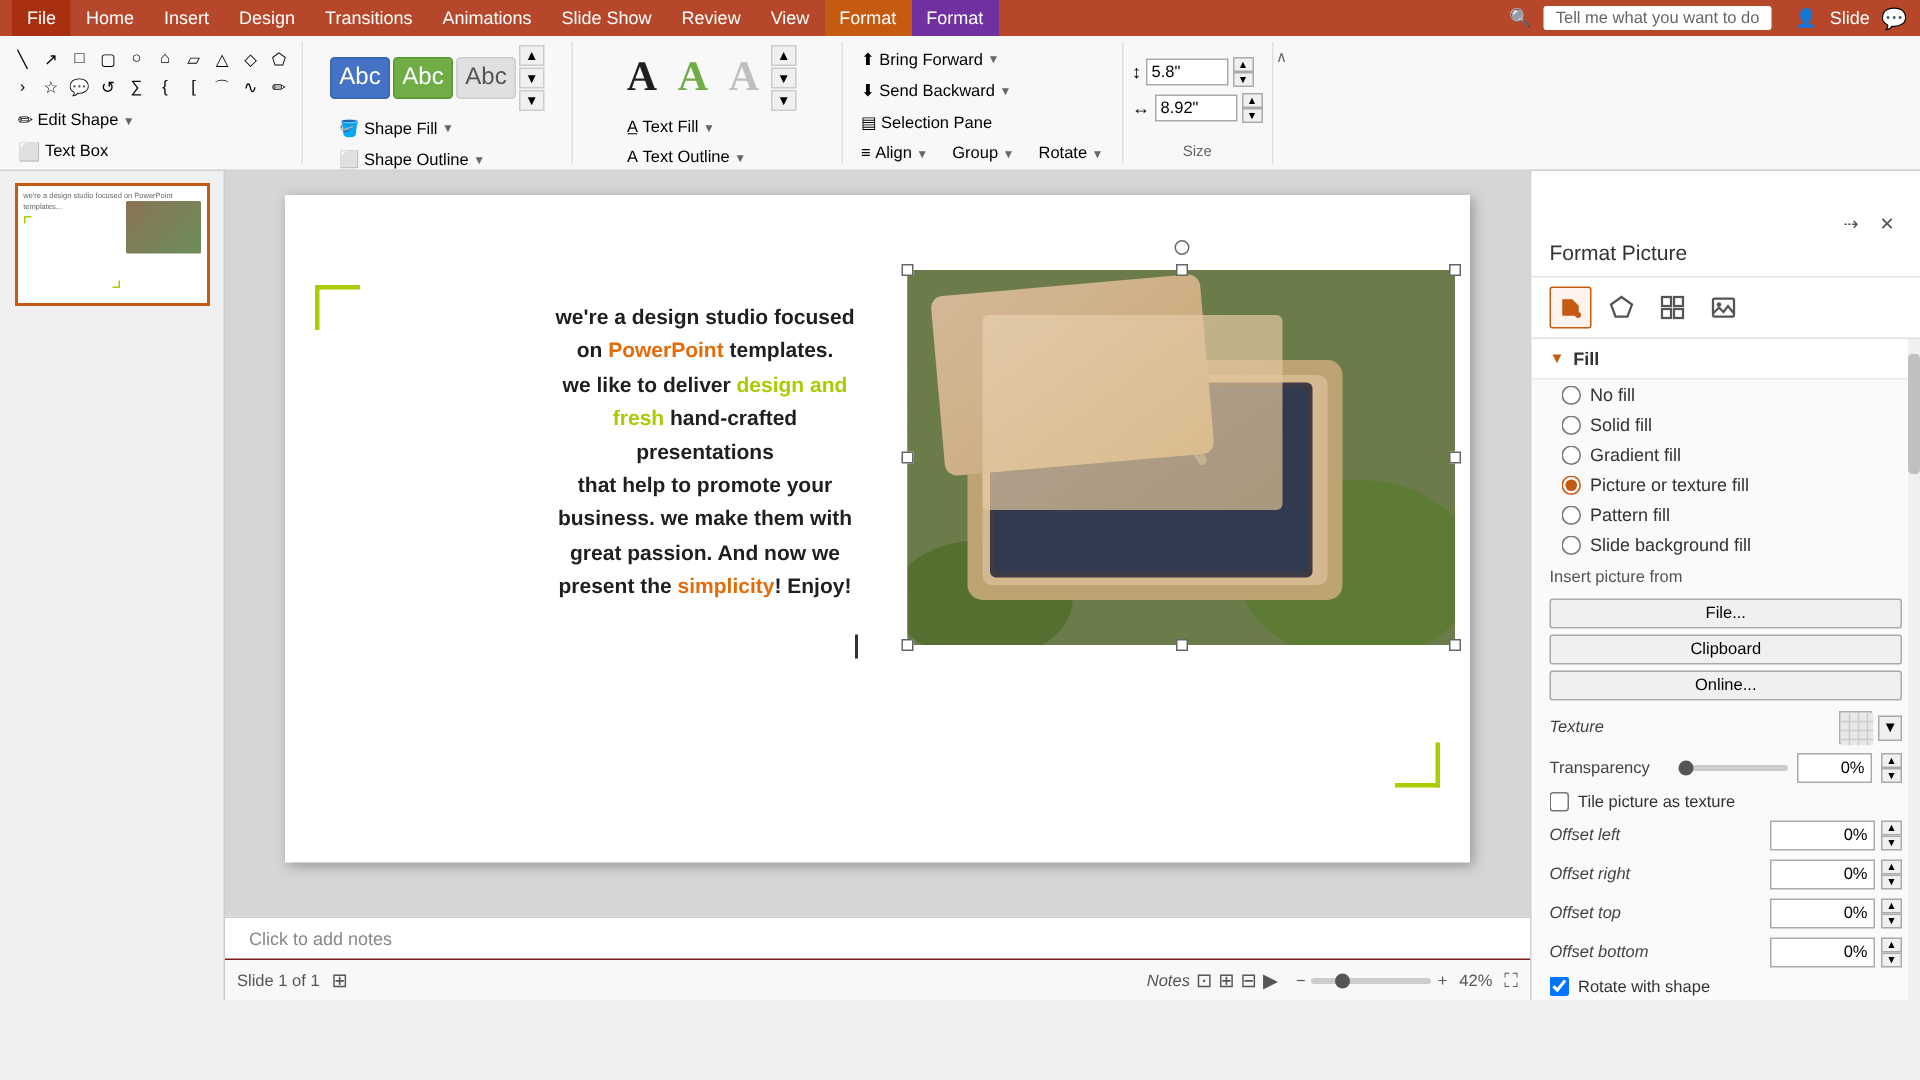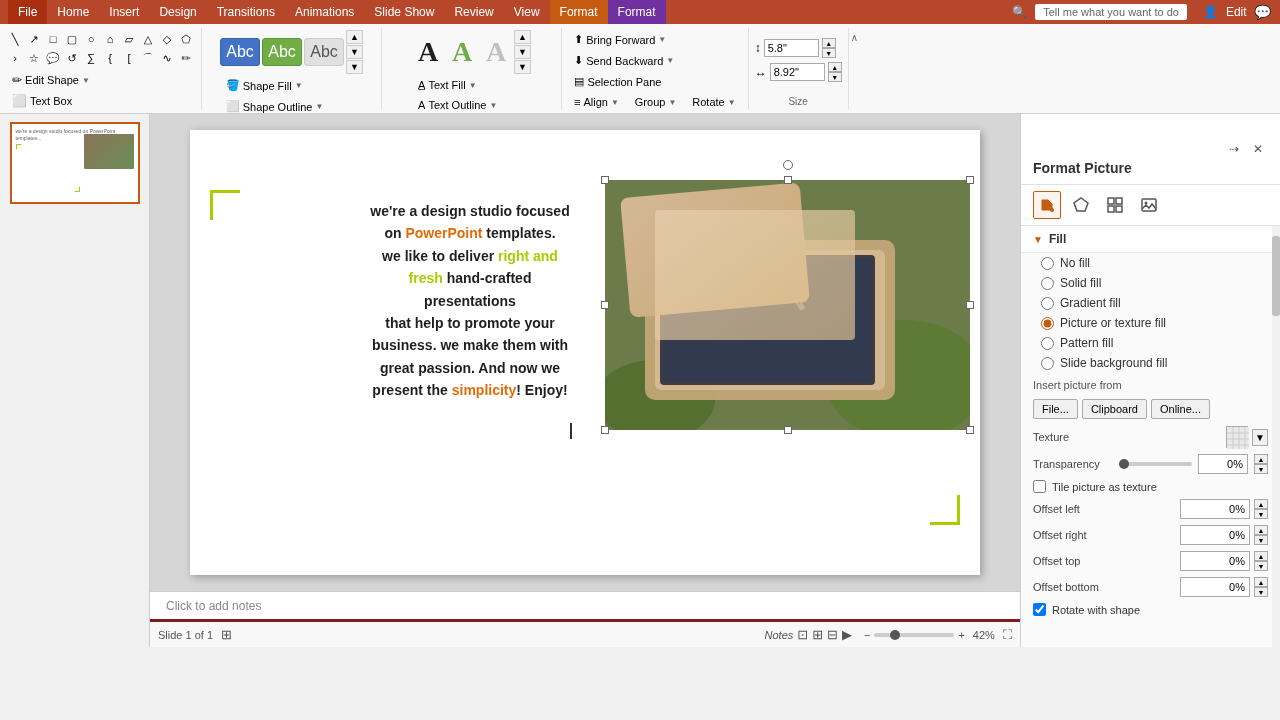--- a/index.html
+++ b/index.html
@@ -299,21 +299,21 @@
       display: flex;
       align-items: center;
       padding: 0 16px;
       font-size: 12px;
       color: #888;
     }
 
     
     .status-bar {
       background: #f8f8f8;
-      border-top: 3px solid #7f1d1d;
+      border-top: 1px solid #7f1d1d;
       height: 28px;
       display: flex;
       align-items: center;
       padding: 0 8px;
       font-size: 11px;
       color: #555;
     }
     .status-right {
       margin-left: auto;
       display: flex;
@@ -350,21 +350,21 @@
     .panel-header {
       display: flex;
       align-items: center;
       justify-content: space-between;
       padding: 8px 12px;
       border-bottom: 1px solid #e0e0e0;
       background: white;
     }
     .panel-title {
       font-size: 14px;
-      font-weight: 700;
+      font-weight: 400;
       color: #333;
       margin-top: 38px;
     }
     .panel-header-icons {
       display: flex;
       gap: 4px;
       align-items: center;
     }
     .panel-icon-btn {
       width: 20px;
@@ -450,20 +450,21 @@
     
     .sub-label {
       padding: 6px 12px 4px;
       font-size: 11px;
       color: #555;
     }
     .insert-buttons {
       display: flex;
       gap: 4px;
       padding: 4px 12px;
+      flex-direction: column;
     }
     .insert-btn {
       padding: 3px 8px;
       font-size: 11px;
       border: 1px solid #aaa;
       background: #f0f0f0;
       cursor: pointer;
       border-radius: 2px;
     }
 
@@ -471,20 +472,21 @@
     .prop-row {
       display: flex;
       align-items: center;
       padding: 3px 12px;
       gap: 4px;
     }
     .prop-label {
       font-size: 11px;
       color: #444;
       flex: 1;
+      font-style: italic;
     }
     .prop-input {
       width: 70px;
       height: 20px;
       border: 1px solid #aaa;
       padding: 1px 4px;
       font-size: 11px;
       text-align: right;
     }
     .prop-stepper {
@@ -605,21 +607,21 @@
   <div class="ribbon-tab">Animations</div>
   <div class="ribbon-tab">Slide Show</div>
   <div class="ribbon-tab">Review</div>
   <div class="ribbon-tab">View</div>
   <div class="ribbon-tab format-active">Format</div>
   <div class="ribbon-tab format-shape">Format</div>
   <div class="ribbon-right">
     <span style="font-size:12px;">🔍</span>
     <span style="background:white;color:#666;padding:2px 8px;border-radius:2px;cursor:text;font-size:11px;">Tell me what you want to do</span>
     <span style="margin-left:8px;">👤</span>
-    <span>Edit</span>
+    <span>Slide</span>
     <span style="font-size:14px;">💬</span>
   </div>
 </div>
 
 <div class="ribbon">
 
   <div class="ribbon-group" style="min-width:140px;">
     <div class="ribbon-group-content" style="flex-direction:column; align-items:flex-start; gap:1px;">
 
       <div class="shapes-grid">
@@ -818,21 +820,21 @@
   <div class="canvas-notes-col">
     <div class="canvas-area">
       <div class="slide-canvas">
 
         <div class="bracket-top"></div>
         <div class="bracket-bottom"></div>
 
         <div class="slide-text">
           <span>we're a design studio focused</span><br>
           <span>on </span><span class="text-orange">PowerPoint</span><span> templates.</span><br>
-          <span>we like to deliver </span><span class="text-green">right and</span><br>
+          <span>we like to deliver </span><span class="text-green">design and</span><br>
           <span class="text-green">fresh</span><span> hand-crafted</span><br>
           <span>presentations</span><br>
           <span>that help to promote your</span><br>
           <span>business. we make them with</span><br>
           <span>great passion. And now we</span><br>
           <span>present the </span><span class="text-orange">simplicity</span><span>! Enjoy!</span>
           <span class="cursor-indicator"></span>
         </div>
 
         <div class="slide-image-container">

